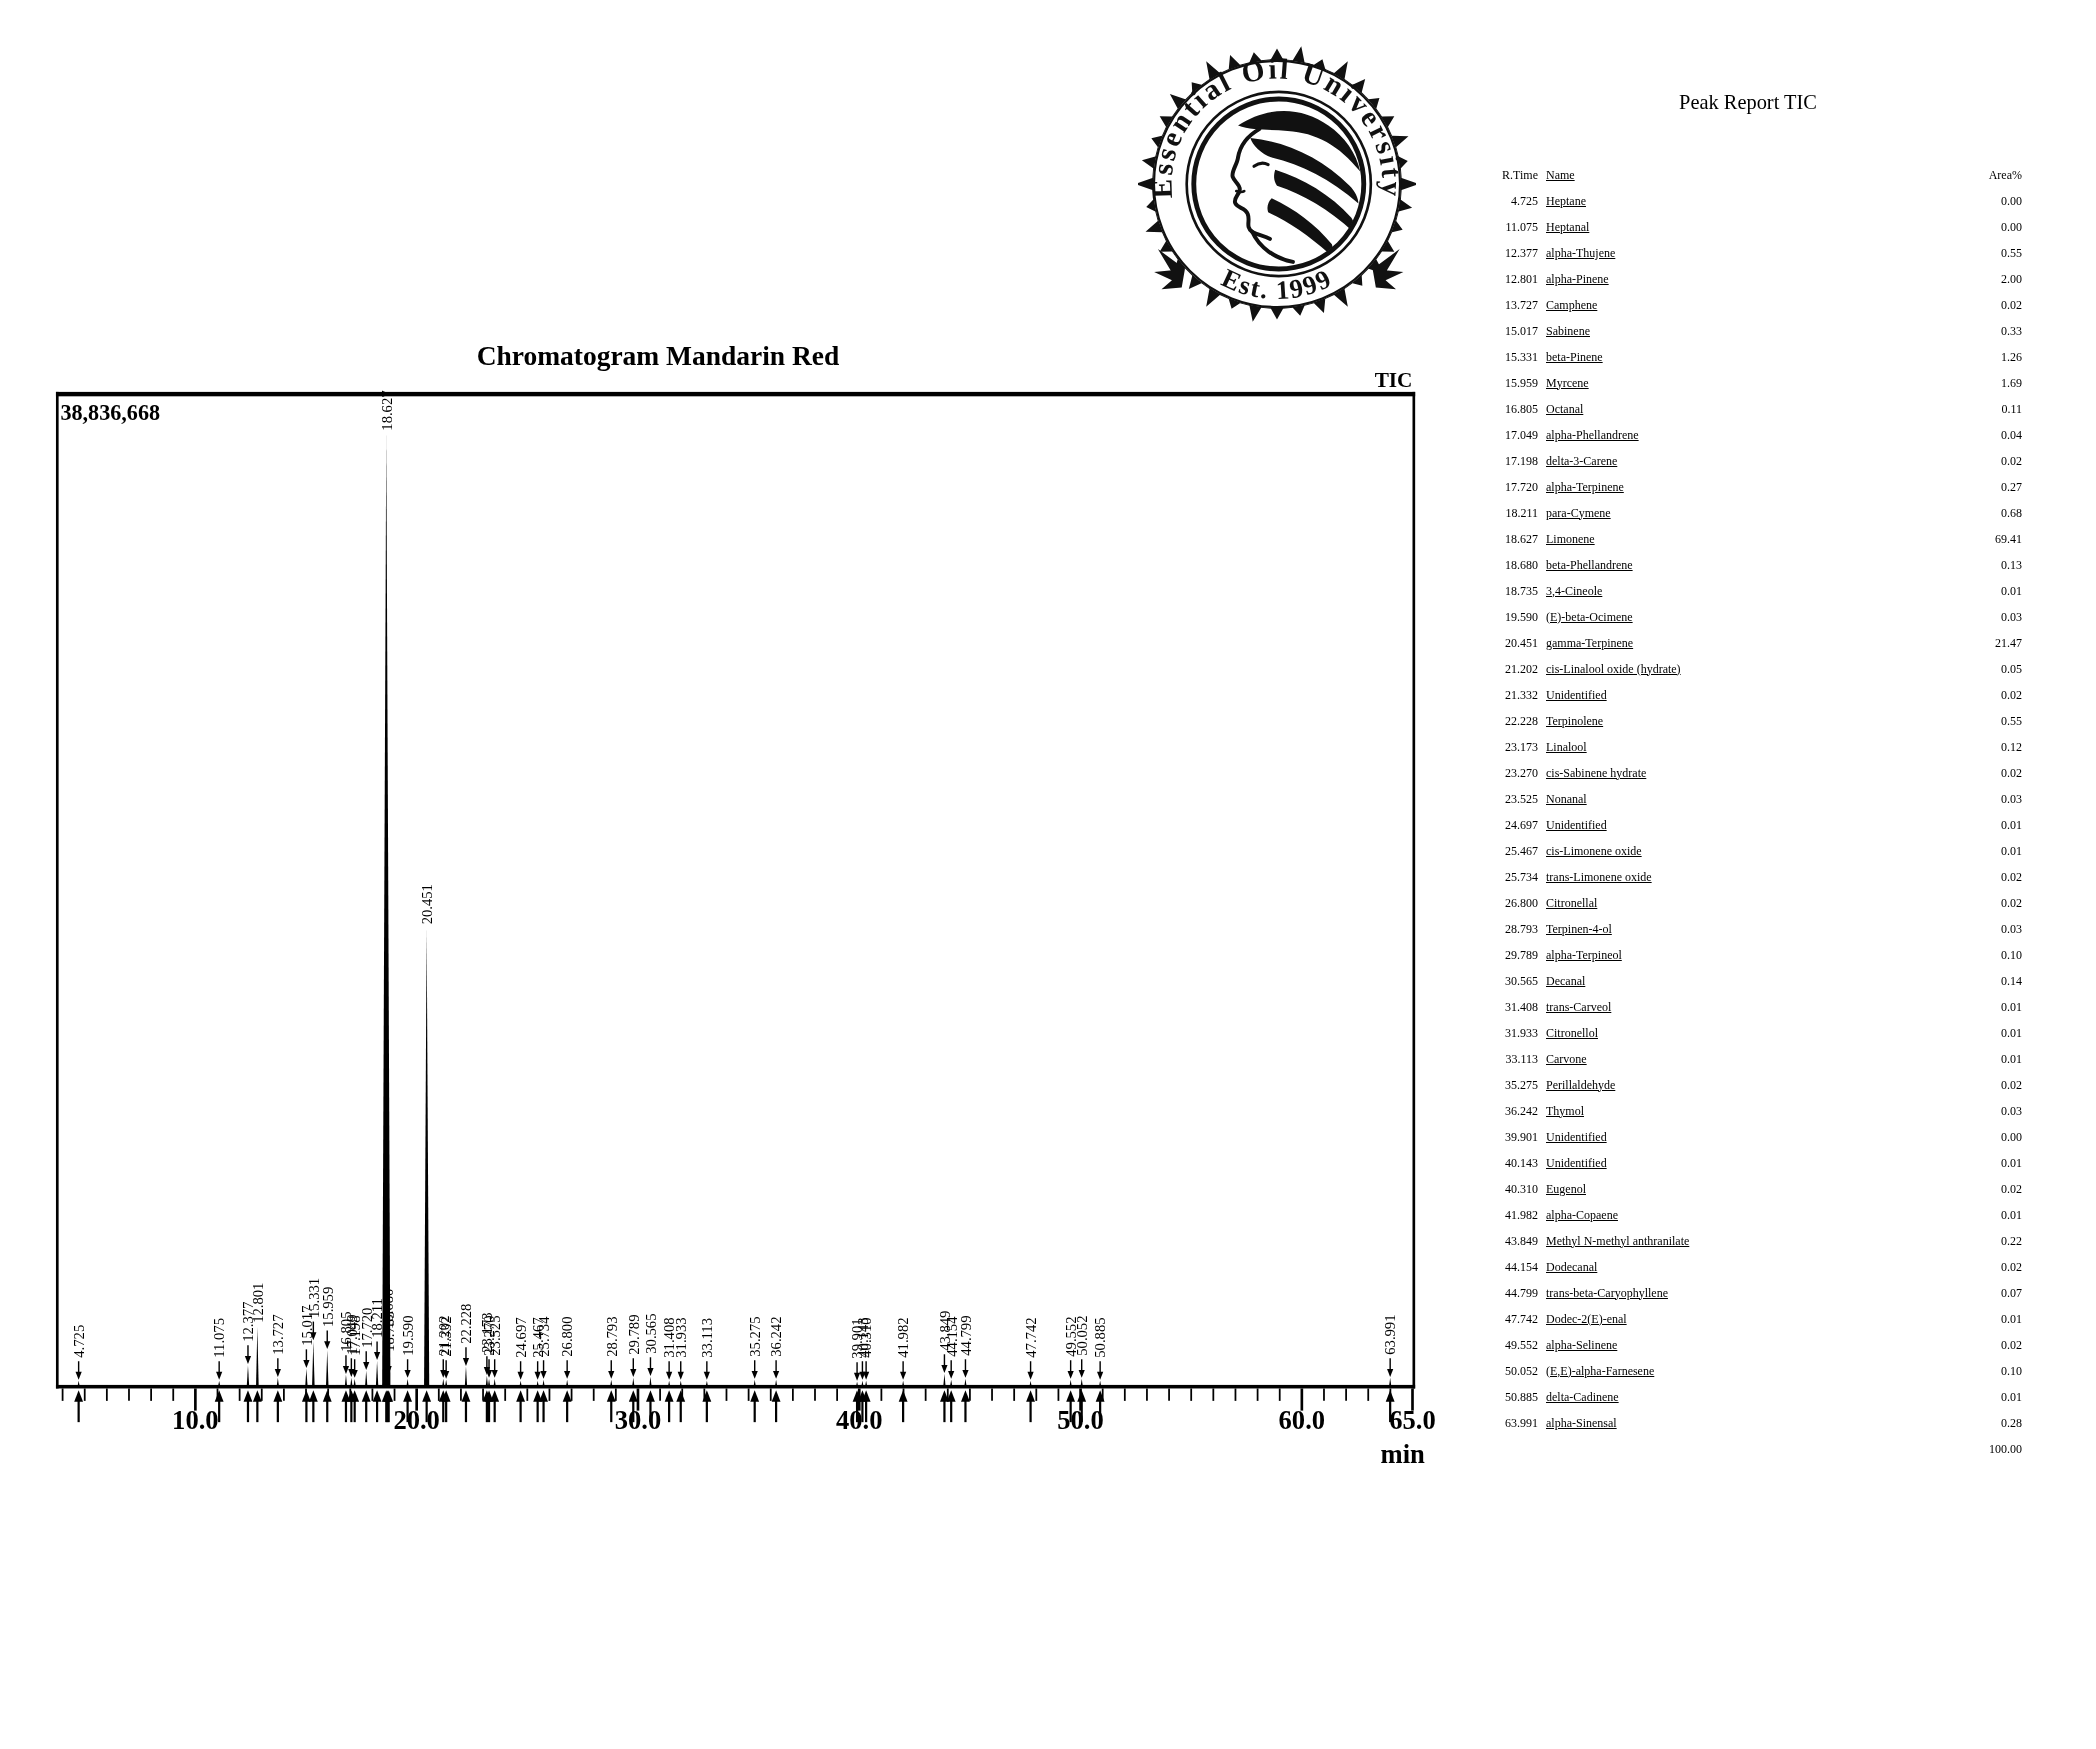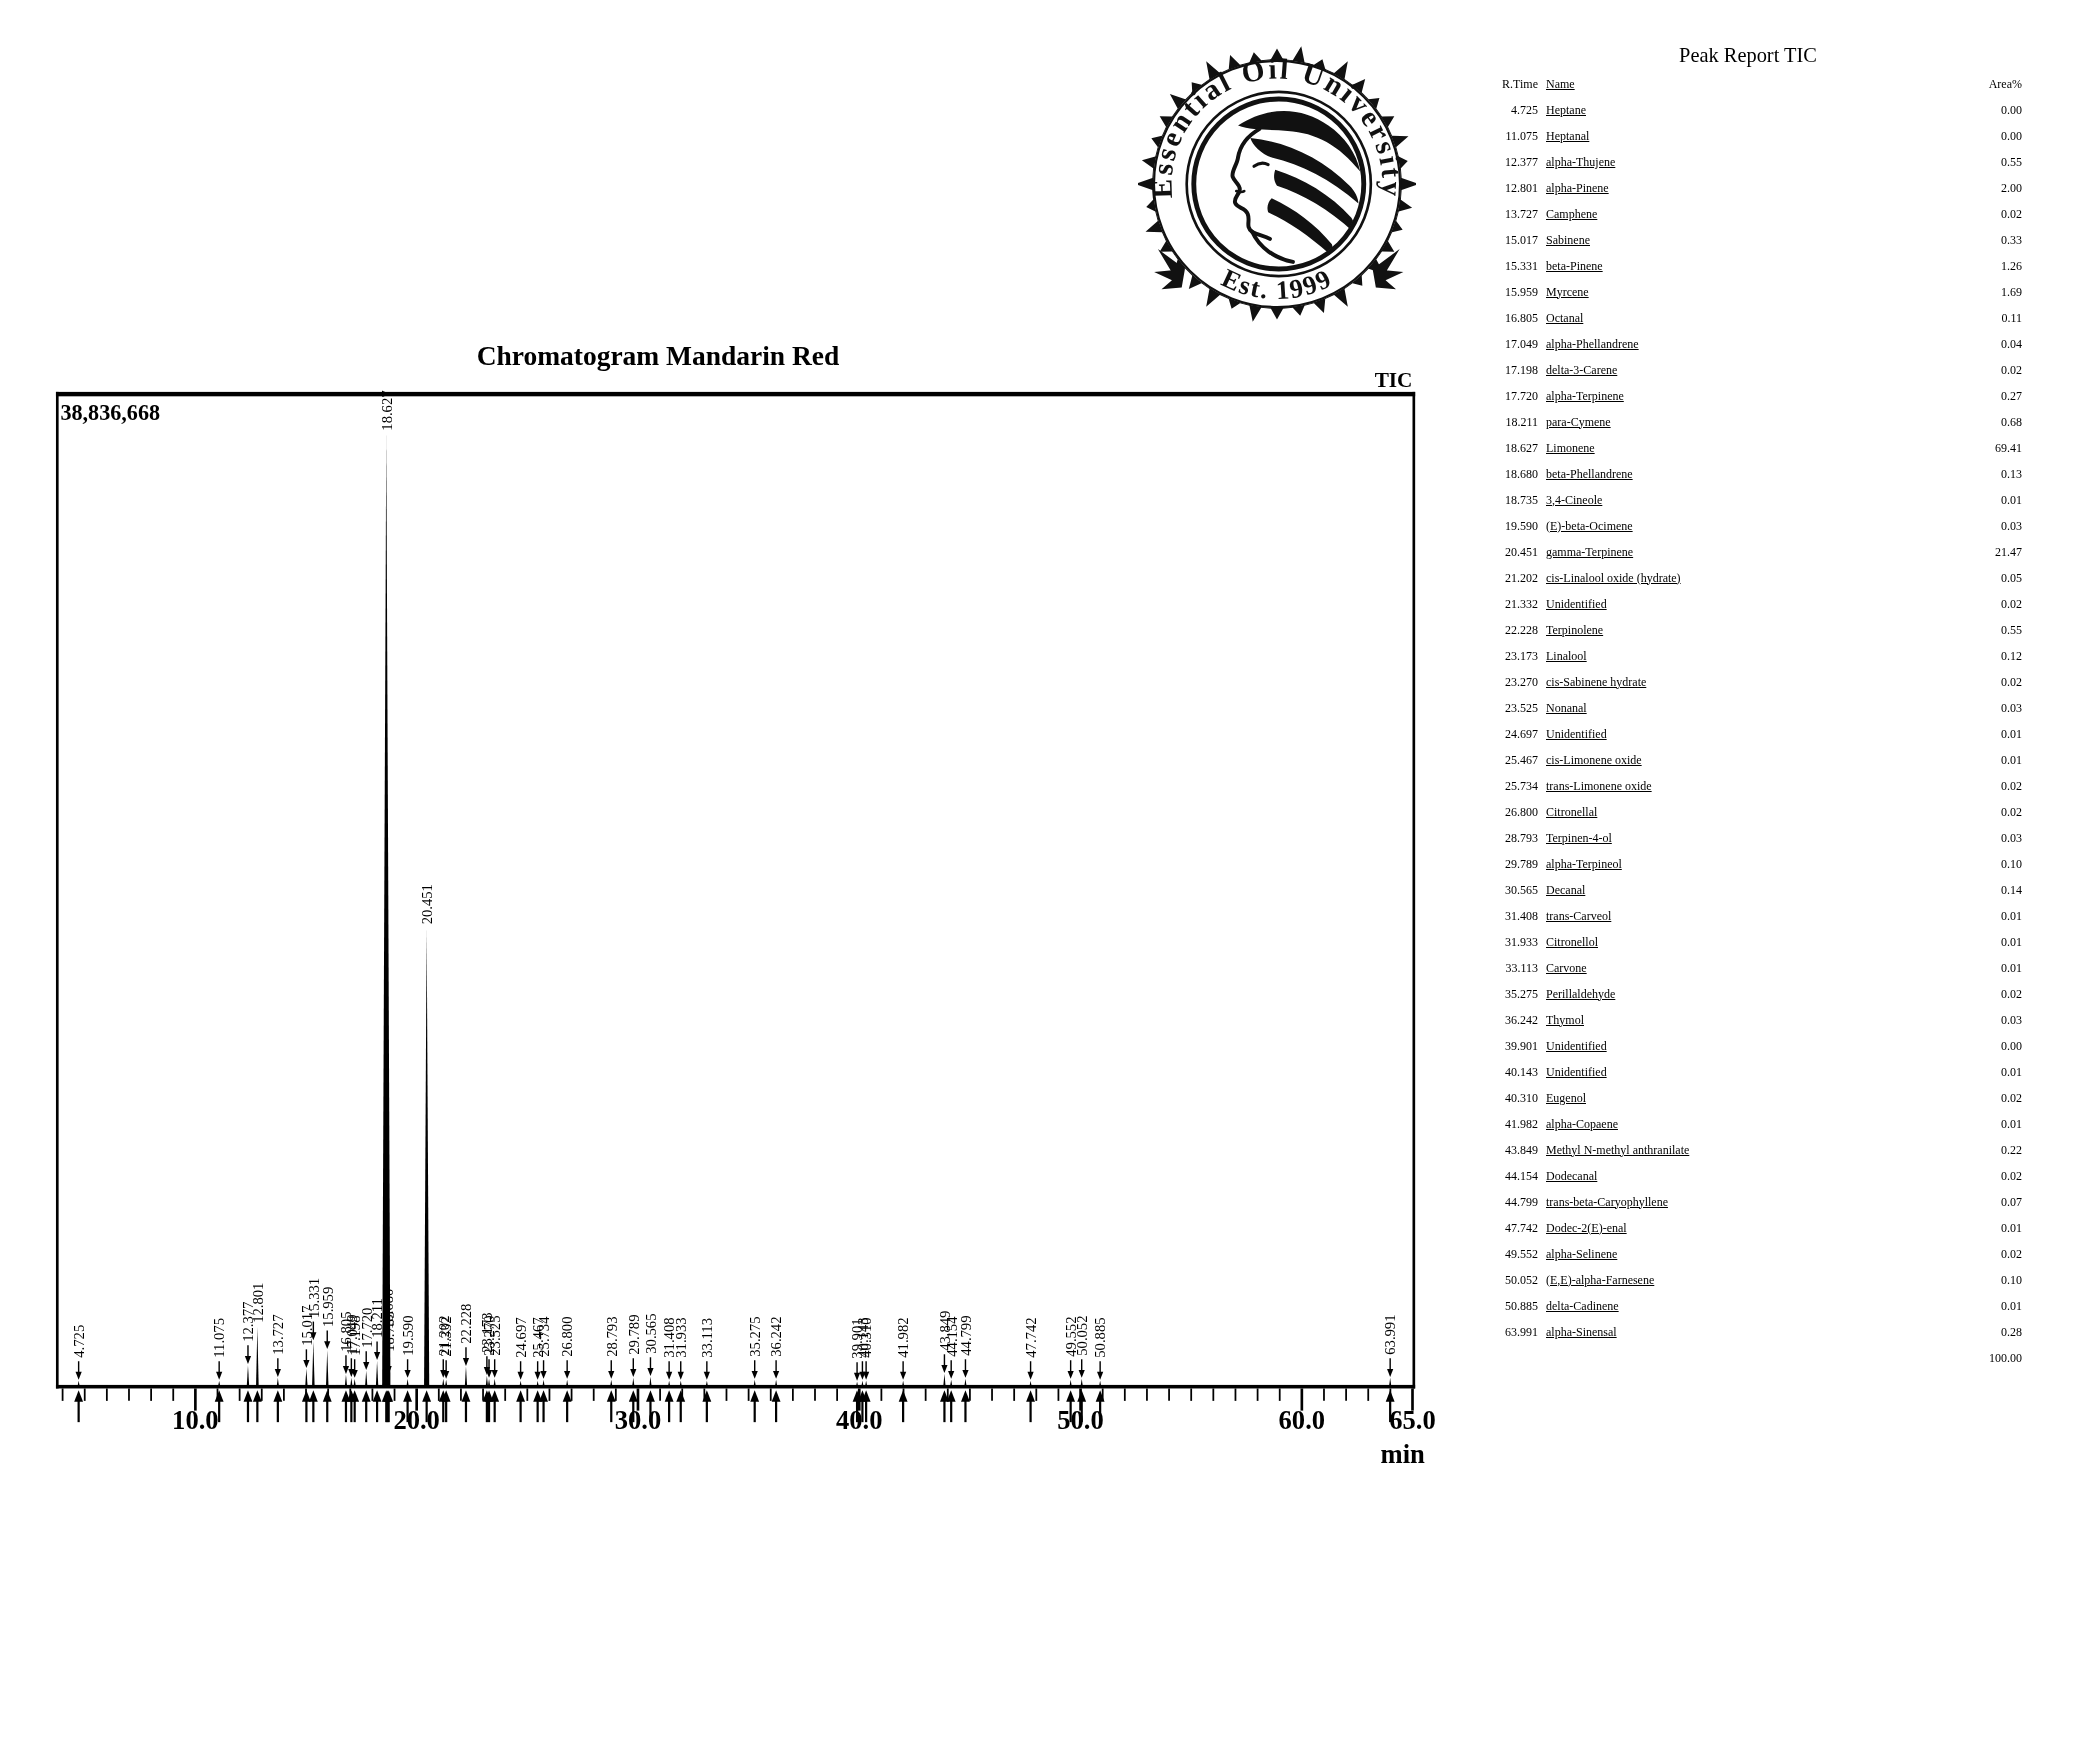--- a/index.html
+++ b/index.html
@@ -10,25 +10,25 @@
   .title{font:bold 31px "Liberation Serif",serif;}
   .yscale{font:bold 25px "Liberation Serif",serif;}
   .ticlab{font:bold 24px "Liberation Serif",serif;}
   .ticklab{font:bold 30px "Liberation Serif",serif;}
   .minlab{font:bold 30px "Liberation Serif",serif;}
   .peaklab{font:16.5px "Liberation Serif",serif;}
   #logo{position:absolute;left:1138px;top:45px;}
   .ringtext{font:600 33px "Liberation Serif",serif;letter-spacing:3px;fill:#111;}
   .esttext{font:600 30px "Liberation Serif",serif;letter-spacing:2px;fill:#111;}
   #report{position:absolute;left:1474px;top:44px;width:548px;}
-  .rtitle{text-align:center;font-size:20.4px;height:26.6px;}
+  .rtitle{text-align:center;font-size:20.4px;height:26.6px;margin-top:47px;}
   .rhead,.prow{display:flex;height:26px;font-size:12px;align-items:baseline;line-height:26px;}
   .c-rt{width:64px;text-align:right;flex:none;white-space:nowrap;}
   .c-nm{flex:1;padding-left:8px;text-align:left;white-space:nowrap;overflow:visible;text-decoration:underline;}
-  .c-ar{width:80px;text-align:right;flex:none;}
+  .c-ar{width:80px;text-align:right;flex:none;margin-top:44px;}
 </style>
 </head>
 <body>
 
 <div class="canvas">
 
   <svg id="chart" width="1472" height="1525" viewBox="0 0 1660 1720">
     <text class="title" x="742" y="412" text-anchor="middle">Chromatogram Mandarin Red</text>
     <text class="ticlab" x="1593" y="436" text-anchor="end">TIC</text>
 

